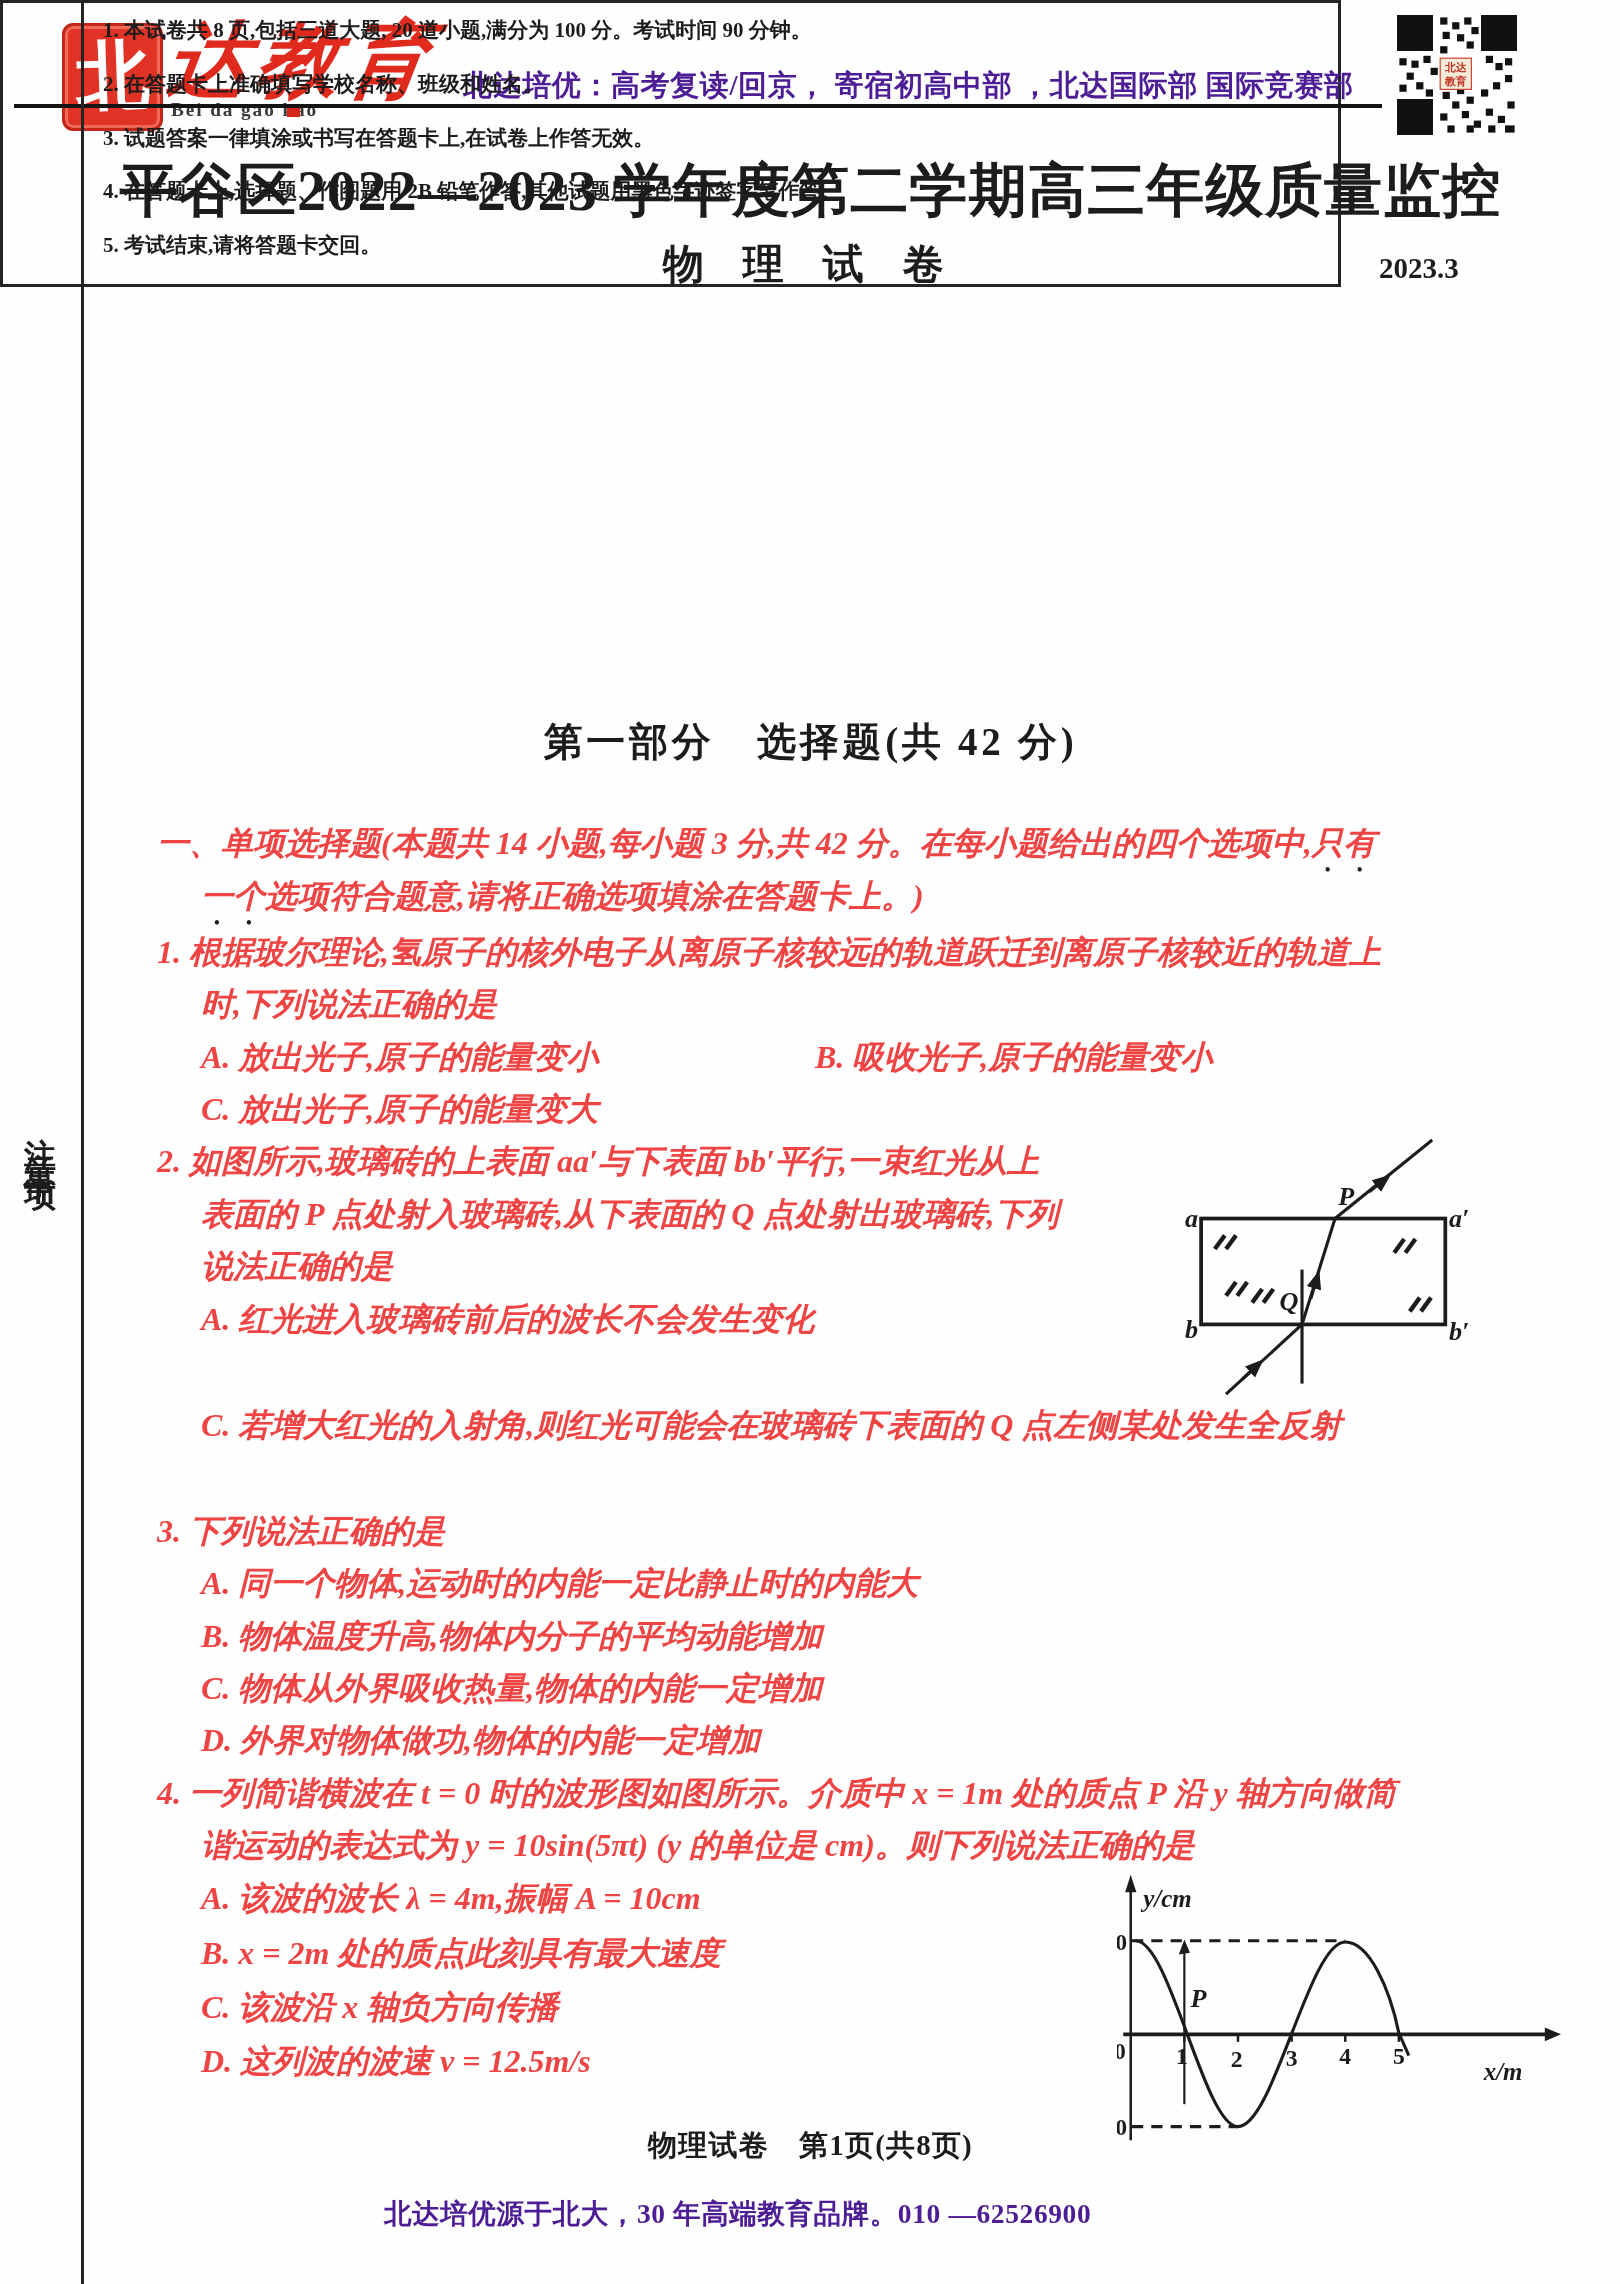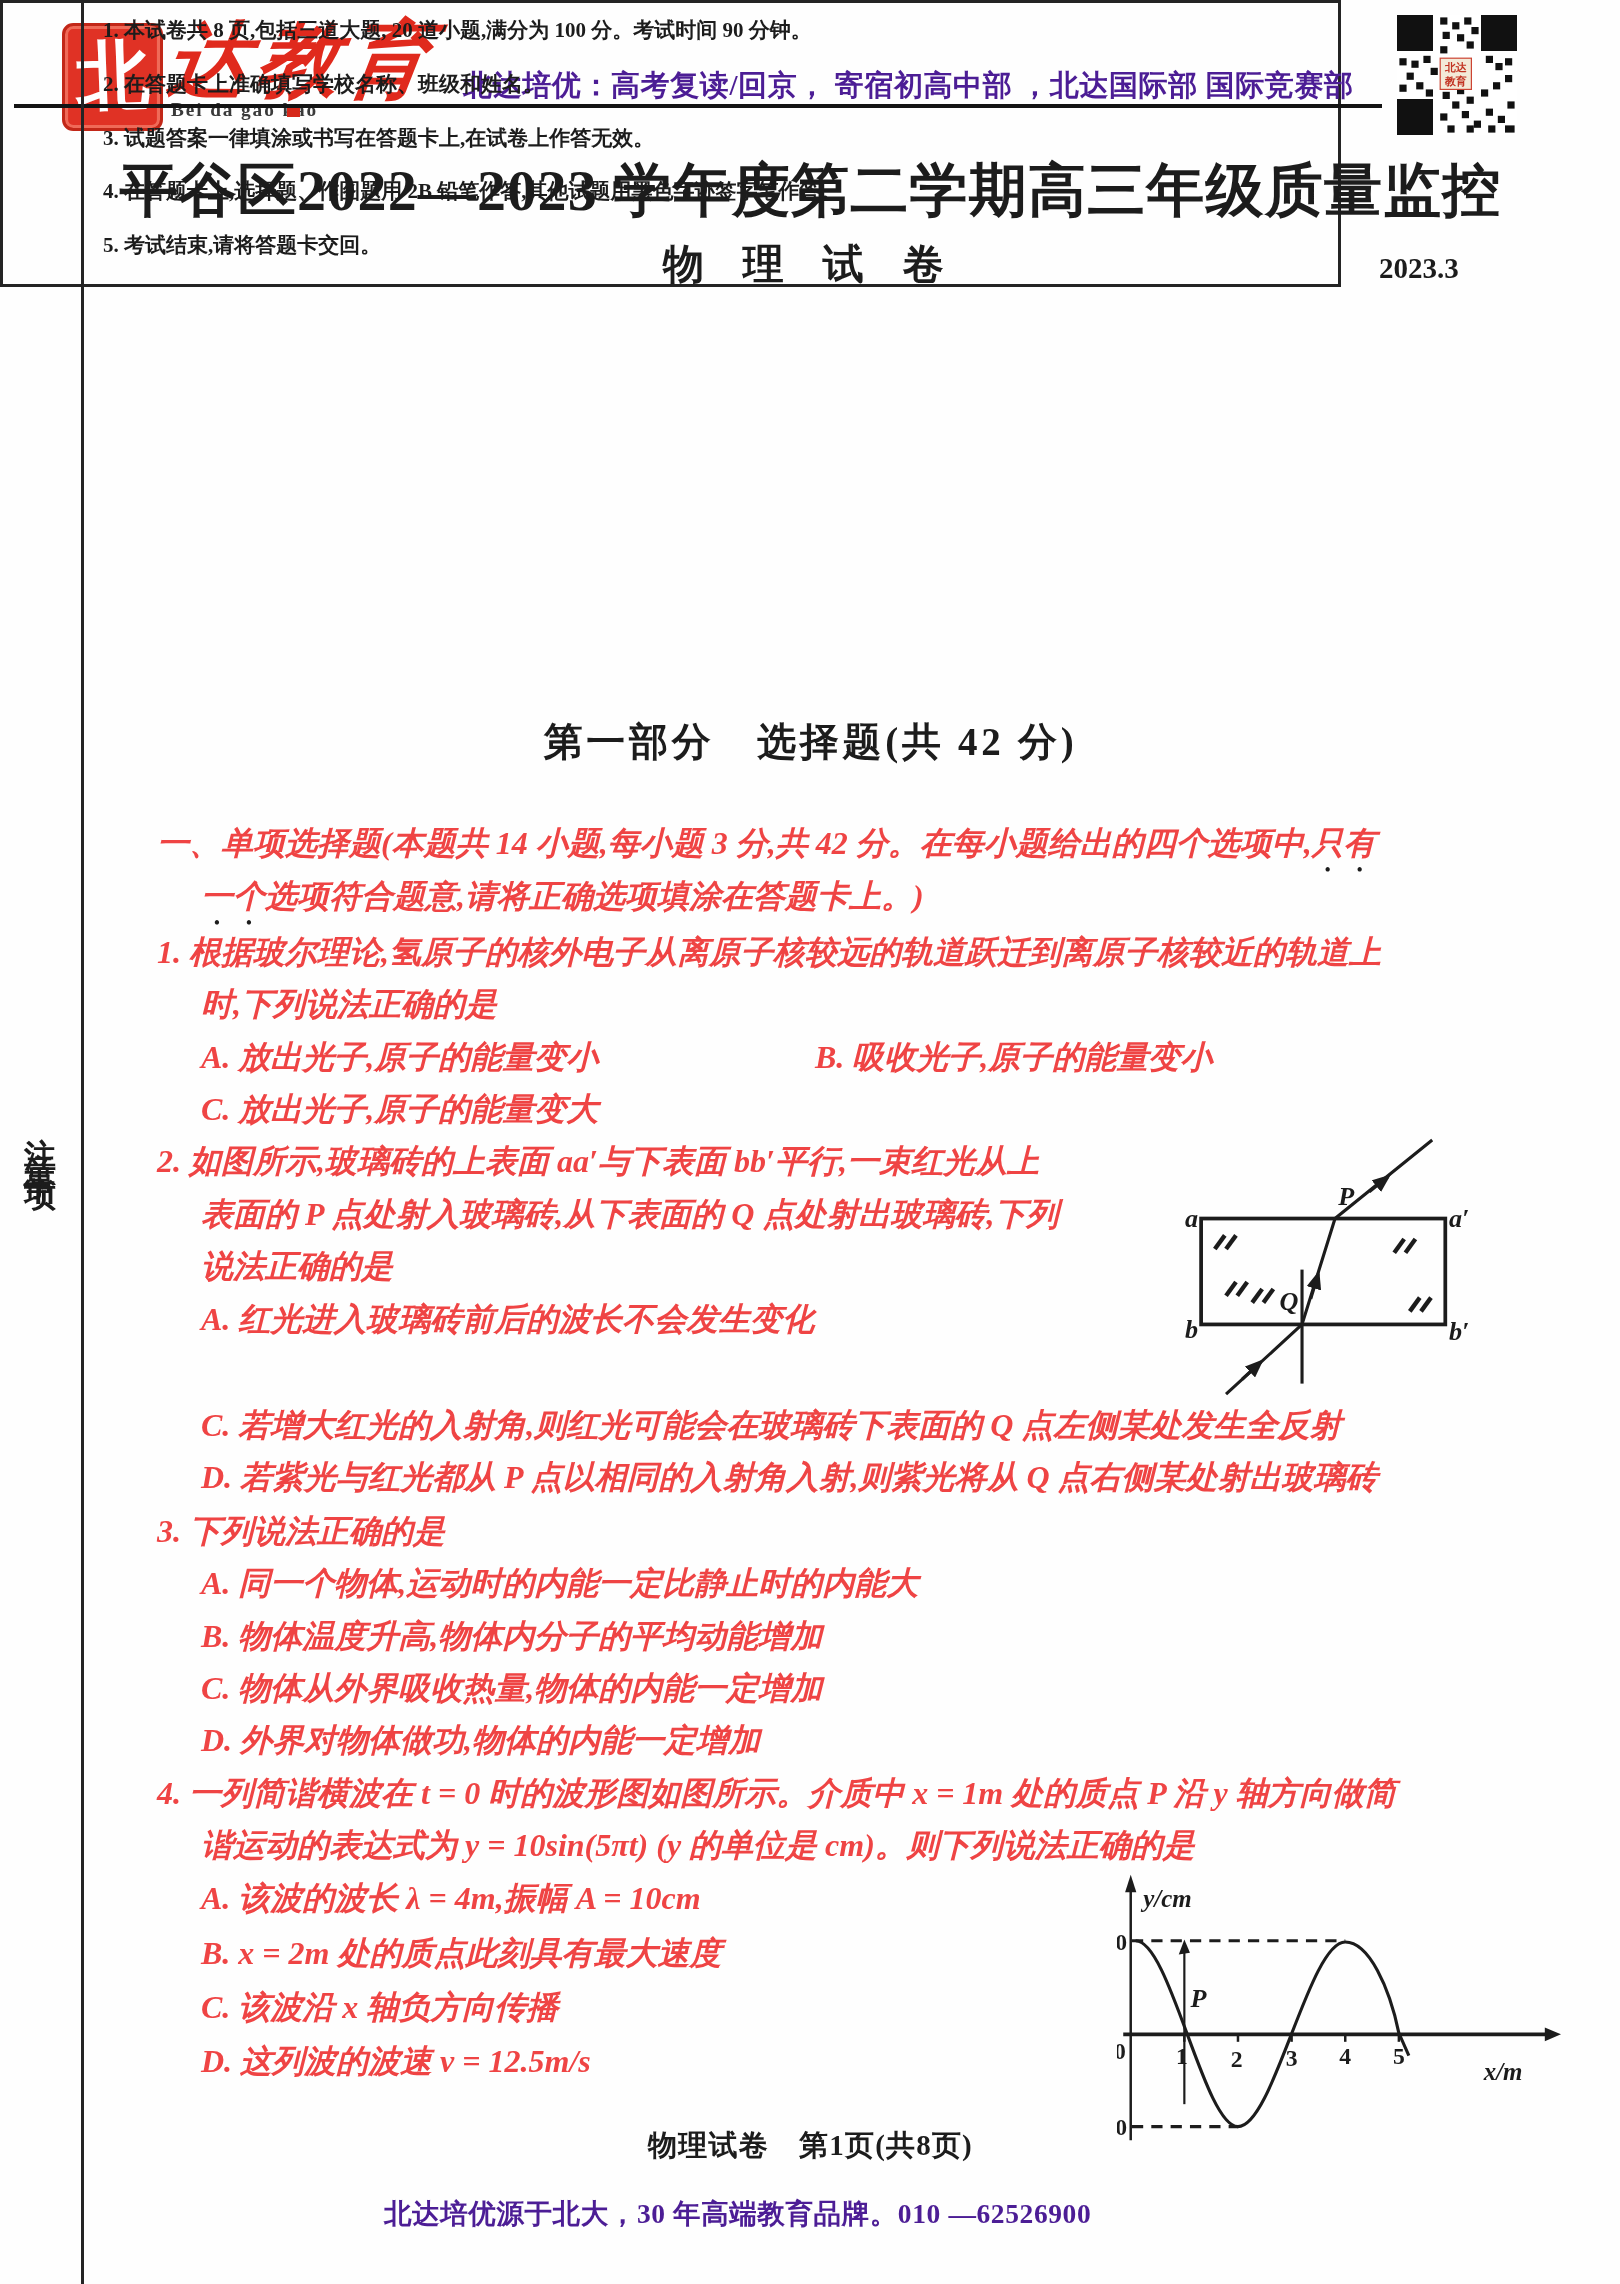--- a/index.html
+++ b/index.html
@@ -130,21 +130,20 @@
   <div class="abs txt" style="left:201px;top:983px">时,下列说法正确的是</div>
   <div class="abs txt" style="left:201px;top:1036px">A. 放出光子,原子的能量变小</div>
   <div class="abs txt" style="left:815px;top:1036px">B. 吸收光子,原子的能量变小</div>
   <div class="abs txt" style="left:201px;top:1088px">C. 放出光子,原子的能量变大</div>
 
   <div class="abs txt" style="left:157px;top:1140px">2. 如图所示,玻璃砖的上表面 aa′与下表面 bb′平行,一束红光从上</div>
   <div class="abs txt" style="left:201px;top:1193px">表面的 P 点处射入玻璃砖,从下表面的 Q 点处射出玻璃砖,下列</div>
   <div class="abs txt" style="left:201px;top:1245px">说法正确的是</div>
   <div class="abs txt" style="left:201px;top:1298px">A. 红光进入玻璃砖前后的波长不会发生变化</div>
   <div class="abs txt" style="left:201px;top:1404px">C. 若增大红光的入射角,则红光可能会在玻璃砖下表面的 Q 点左侧某处发生全反射</div>
-  <div class="abs txt" style="left:201px;top:1456px">D. 若紫光与红光都从 P 点以相同的入射角入射,则紫光将从 Q 点右侧某处射出玻璃砖</div>
 
   <svg class="abs" style="left:1182px;top:1117px" width="331" height="299" viewBox="0 0 530 480">
     <defs>
       <marker id="arrw" markerUnits="userSpaceOnUse" markerWidth="30" markerHeight="24" refX="24" refY="12" orient="auto">
         <path d="M0,0 L30,12 L0,24 Z" fill="#1c1c1c"></path>
       </marker>
     </defs>
     <rect x="30" y="163" width="392" height="170" fill="none" stroke="#1c1c1c" stroke-width="6"></rect>
     <path d="M401,37 L245,163 L192,333 L70,445" fill="none" stroke="#1c1c1c" stroke-width="5"></path>
     <line x1="192" y1="245" x2="192" y2="428" stroke="#1c1c1c" stroke-width="5"></line>

